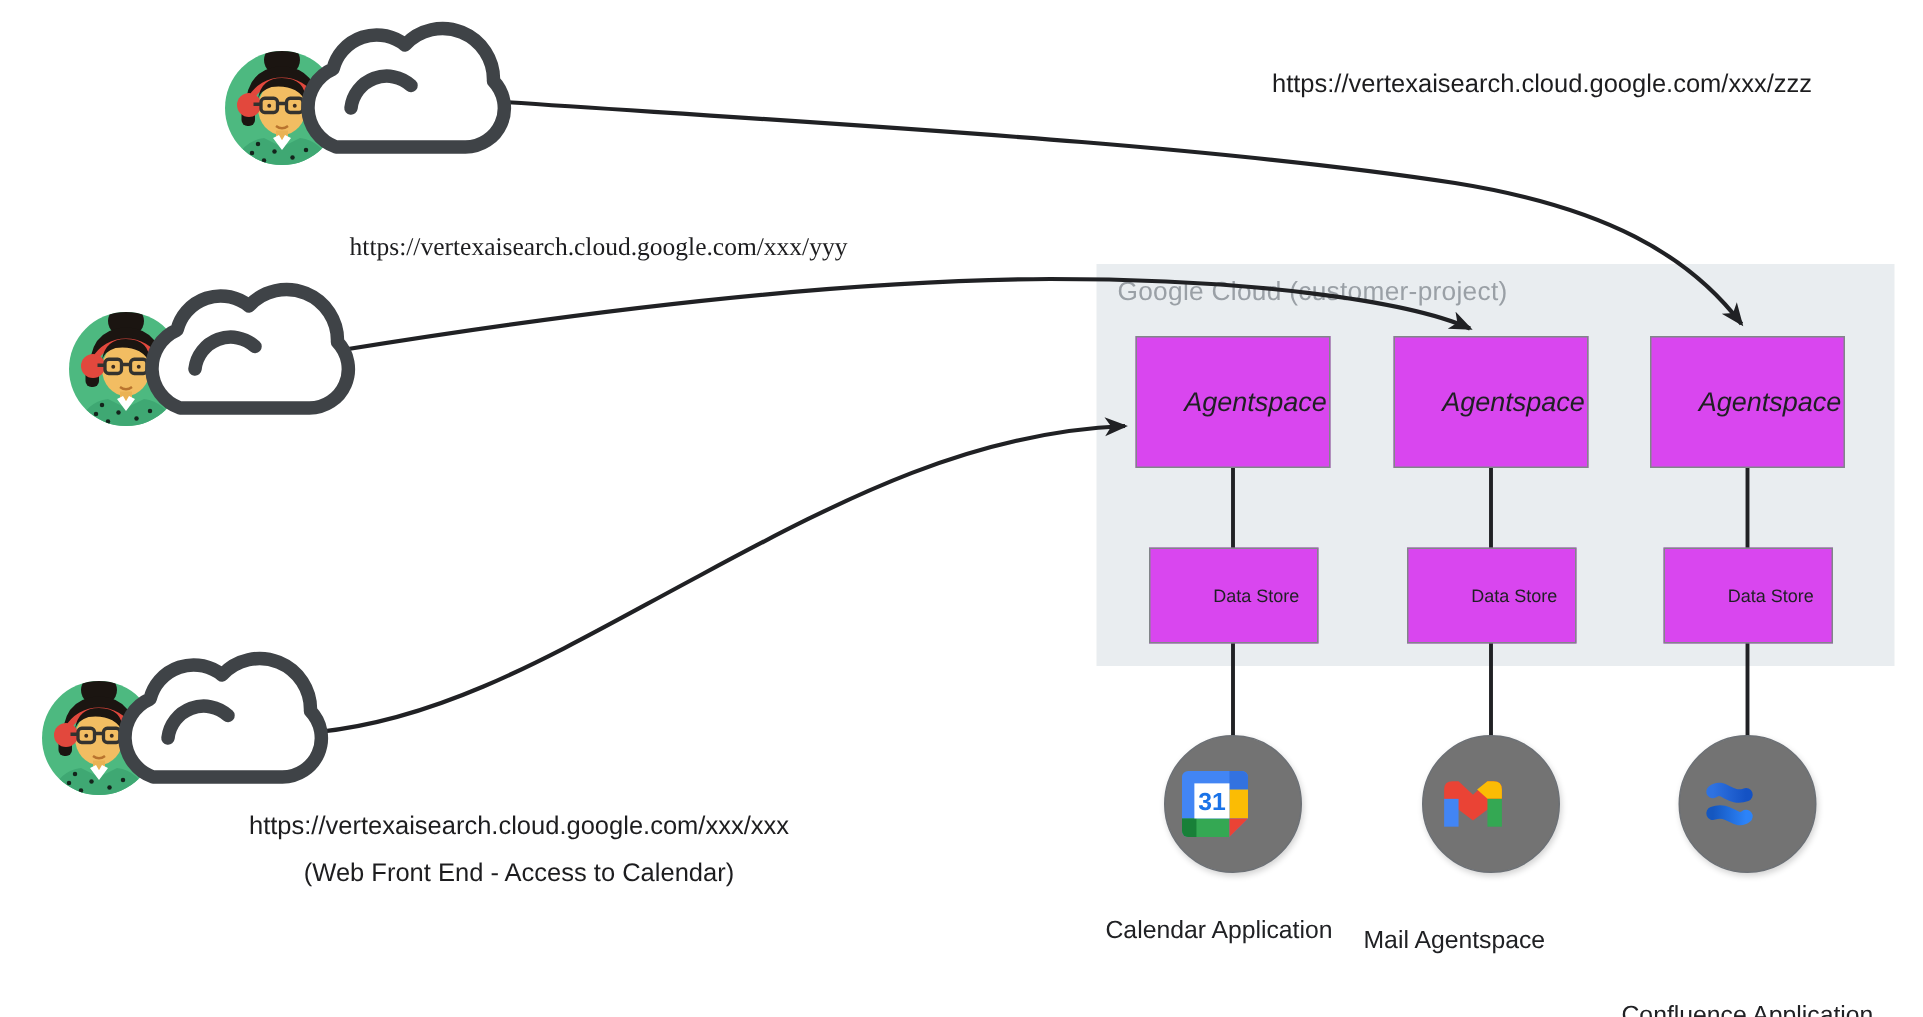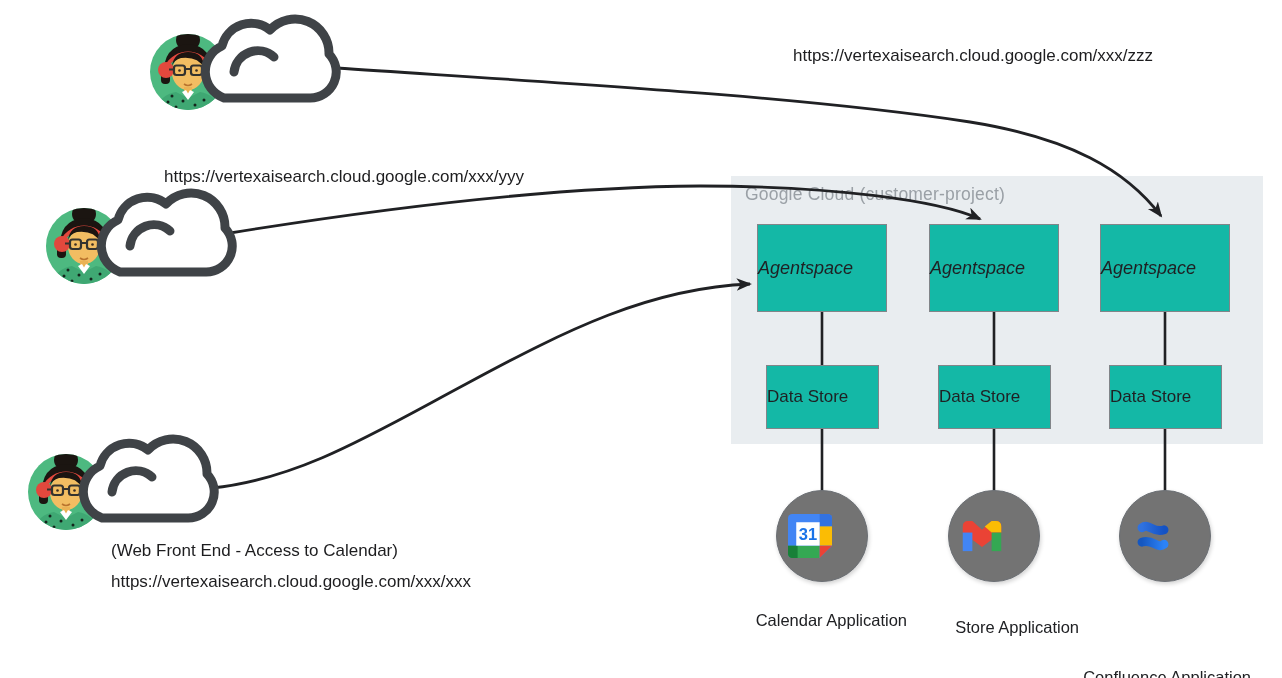--- a/index.html
+++ b/index.html
@@ -12,45 +12,45 @@
   #gcp{
     left:731px;top:176px;width:532px;height:268px;
     background:#e9edf0;z-index:0;
   }
   #gcp-label{
     left:745px;top:184px;width:400px;height:24px;
     font-size:17.5px;color:#9aa0a6;z-index:1;letter-spacing:.2px;
   }
   
   .node{
-    background:#14b8a6;border:1.6px solid #818589;z-index:1;
-    display:flex;align-items:center;box-sizing:border-box;
+    background:#d946ef;border:1.6px solid #818589;z-index:1;
+    display:flex;align-items:center;justify-content:center;box-sizing:border-box;padding-left:30px;
   }
   .agentspace{width:130px;height:88px;top:224px;font-style:italic;font-size:18px;color:#1f2023;}
   #as1{left:757px;} #as2{left:929px;} #as3{left:1100px;}
-  .datastore{width:113px;height:64px;top:365px;font-size:17px;color:#1f2023;}
+  .datastore{width:113px;height:64px;top:365px;font-size:12px;color:#1f2023;}
   #ds1{left:766px;} #ds2{left:938px;} #ds3{left:1109px;}
   
   .route-label{
-    width:470px;text-align:left;font-size:17px;line-height:31px;color:#1d1d1f;z-index:3;
+    width:470px;text-align:center;font-size:17px;line-height:31px;color:#1d1d1f;z-index:3;
   }
   #route-confluence{left:793px;top:40px;}
-  #route-mail{left:164px;top:161px;}
+  #route-mail{left:164px;top:149px;font-family:Liberation Serif, serif;}
   #route-calendar{left:111px;top:535px;}
   
   #overlay{left:0;top:0;width:1282px;height:678px;z-index:2;pointer-events:none;}
   
   .app-circle{
     width:92px;height:92px;border-radius:50%;background:#737373;
     border:1.6px solid #6c7075;box-shadow:1px 2px 4px rgba(0,0,0,0.18);
     display:flex;align-items:center;justify-content:flex-start;z-index:3;box-sizing:border-box;
   }
   #circ-cal{left:776px;top:490px;} #circ-mail{left:948px;top:490px;} #circ-conf{left:1119px;top:490px;}
   .app-label{
-    width:170px;text-align:right;font-size:16.5px;line-height:23px;color:#202124;z-index:3;
+    width:170px;text-align:left;font-size:16.5px;line-height:23px;color:#202124;z-index:3;
   }
   #lbl-cal{left:737px;top:609px;} #lbl-mail{left:909px;top:616px;} #lbl-conf{left:1081px;top:626px;margin-top:40px;}
 </style>
 </head>
 <body>
 
 <div id="canvas">
 
   <div id="gcp" class="abs"></div>
   <div id="gcp-label" class="abs">Google Cloud (customer-project)</div>
@@ -75,22 +75,22 @@
       <span>Data Store</span>
     </div>
 
   <div id="route-confluence" class="abs route-label">
     <div>https://vertexaisearch.cloud.google.com/xxx/zzz</div>
   </div>
   <div id="route-mail" class="abs route-label">
     <div>https://vertexaisearch.cloud.google.com/xxx/yyy</div>
   </div>
   <div id="route-calendar" class="abs route-label">
+    <div>https://vertexaisearch.cloud.google.com/xxx/xxx</div>
     <div>(Web Front End - Access to Calendar)</div>
-    <div>https://vertexaisearch.cloud.google.com/xxx/xxx</div>
   </div>
 
   <svg id="overlay" class="abs" viewBox="0 0 1282 678">
     <defs>
       <marker id="ah" markerWidth="6" markerHeight="5" refX="4.8" refY="2.25" orient="auto">
         <path d="M0,0 L5.5,2.25 L0,4.5 L1.5,2.25 Z" fill="#202124"></path>
       </marker>
       <linearGradient id="confTop" x1="0" y1="0" x2="1" y2="0">
         <stop offset="0" stop-color="#2f72e0"></stop>
           <stop offset="1" stop-color="#1452c4"></stop>
@@ -197,16 +197,16 @@
         </linearGradient>
         <linearGradient id="confBot2" x1="0" y1="0" x2="1" y2="0">
           <stop offset="0" stop-color="#1557c0"></stop>
             <stop offset="1" stop-color="#2c83f8"></stop>
         </linearGradient>
       </defs>
     </svg>
   </div>
 
   <div id="lbl-cal" class="abs app-label">Calendar Application</div>
-  <div id="lbl-mail" class="abs app-label">Store Application</div>
+  <div id="lbl-mail" class="abs app-label">Mail Agentspace</div>
   <div id="lbl-conf" class="abs app-label">Confluence Application</div>
 
 </div>
 
 </body></html>

